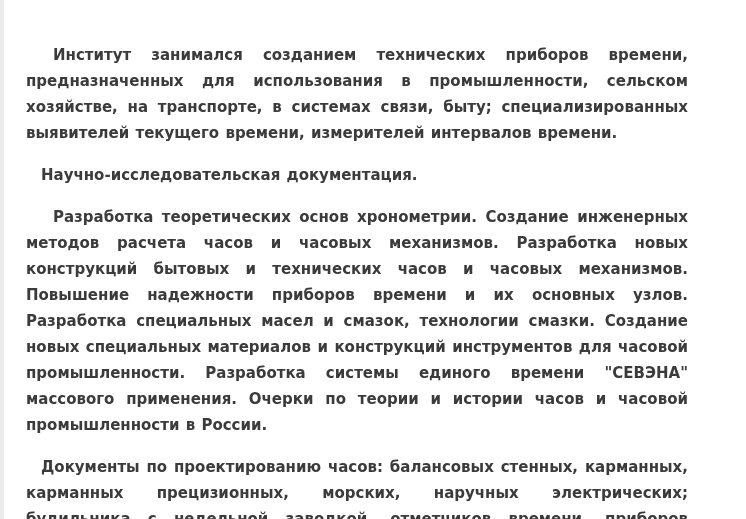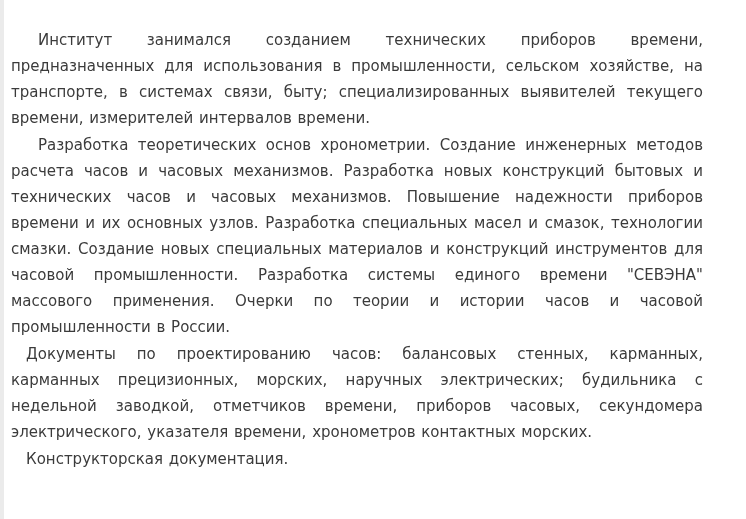--- a/index.html
+++ b/index.html
@@ -26,29 +26,31 @@
     box-sizing: border-box;
     width: 746px;
     padding: 26px 42px 0 10px;
     color: #3b3b3b;
     font-size: 15px;
     line-height: 26px;
     text-align: justify;
     word-spacing: 1px;
   }
   .content p {
-    margin: 1px;
+    margin: 16px;
     padding: 0;
+    font-weight: bold;
   }
   .indent-lg { text-indent: 27px; }
   .indent-sm { text-indent: 15px; }
 </style>
 </head>
 <body>
 
 <div class="left-strip"></div>
 
 <div class="content">
   <p class="indent-lg">Институт занимался созданием технических приборов времени, предназначенных для использования в промышленности, сельском хозяйстве, на транспорте, в системах связи, быту; специализированных выявителей текущего времени, измерителей интервалов времени.</p>
+  <p class="indent-sm">Научно-исследовательская документация.</p>
   <p class="indent-lg">Разработка теоретических основ хронометрии. Создание инженерных методов расчета часов и часовых механизмов. Разработка новых конструкций бытовых и технических часов и часовых механизмов. Повышение надежности приборов времени и их основных узлов. Разработка специальных масел и смазок, технологии смазки. Создание новых специальных материалов и конструкций инструментов для часовой промышленности. Разработка системы единого времени "СЕВЭНА" массового применения. Очерки по теории и истории часов и часовой промышленности в России.</p>
   <p class="indent-sm">Документы по проектированию часов: балансовых стенных, карманных, карманных прецизионных, морских, наручных электрических; будильника с недельной заводкой, отметчиков времени, приборов часовых, секундомера электрического, указателя времени, хронометров контактных морских.</p>
   <p class="indent-sm">Конструкторская документация.</p>
 </div>
 
 </body></html>

